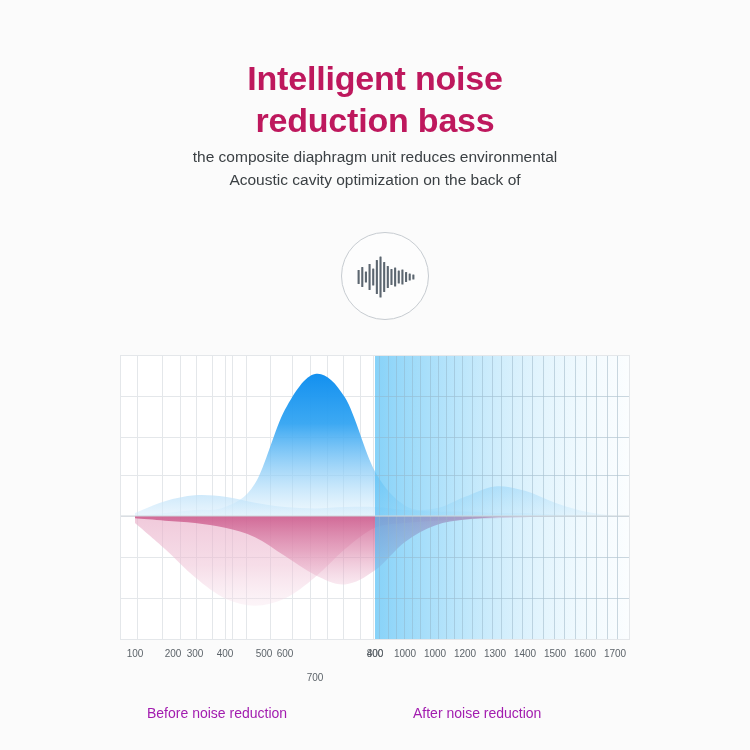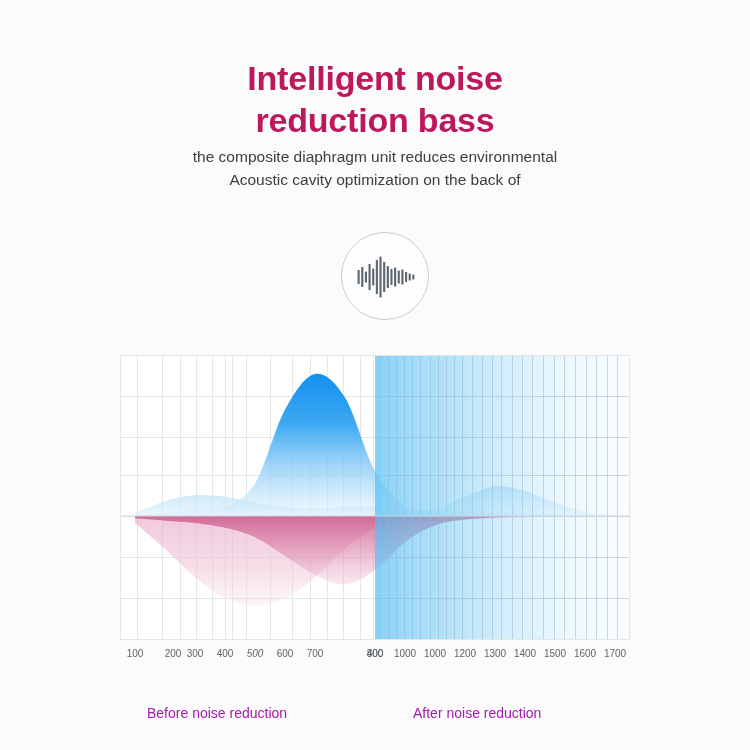--- a/index.html
+++ b/index.html
@@ -303,23 +303,23 @@
 
       <rect x="0.5" y="0.5" width="509" height="284" fill="none" stroke="#e4e7ea" stroke-width="1"></rect>
     </svg>
   </div>
 
   <div class="axis" id="axisTicks">
       <div class="tick" style="left: 15px;">100</div>
       <div class="tick" style="left: 53px;">200</div>
       <div class="tick" style="left: 75px;">300</div>
       <div class="tick" style="left: 105px;">400</div>
-      <div class="tick" style="left: 135px; font-style: italic;">500</div>
+      <div class="tick" style="left: 144px;">500</div>
       <div class="tick" style="left: 165px;">600</div>
-      <div class="tick" style="left: 195px;">700</div>
+      <div class="tick" style="left: 195px; margin-top: 24px;">700</div>
       <div class="tick" style="left: 225px; margin-left: 30px;">800</div>
       <div class="tick" style="left: 255px;">400</div>
       <div class="tick" style="left: 285px;">1000</div>
       <div class="tick" style="left: 315px;">1000</div>
       <div class="tick" style="left: 345px;">1200</div>
       <div class="tick" style="left: 375px;">1300</div>
       <div class="tick" style="left: 405px;">1400</div>
       <div class="tick" style="left: 435px;">1500</div>
       <div class="tick" style="left: 465px;">1600</div>
       <div class="tick" style="left: 495px;">1700</div>

